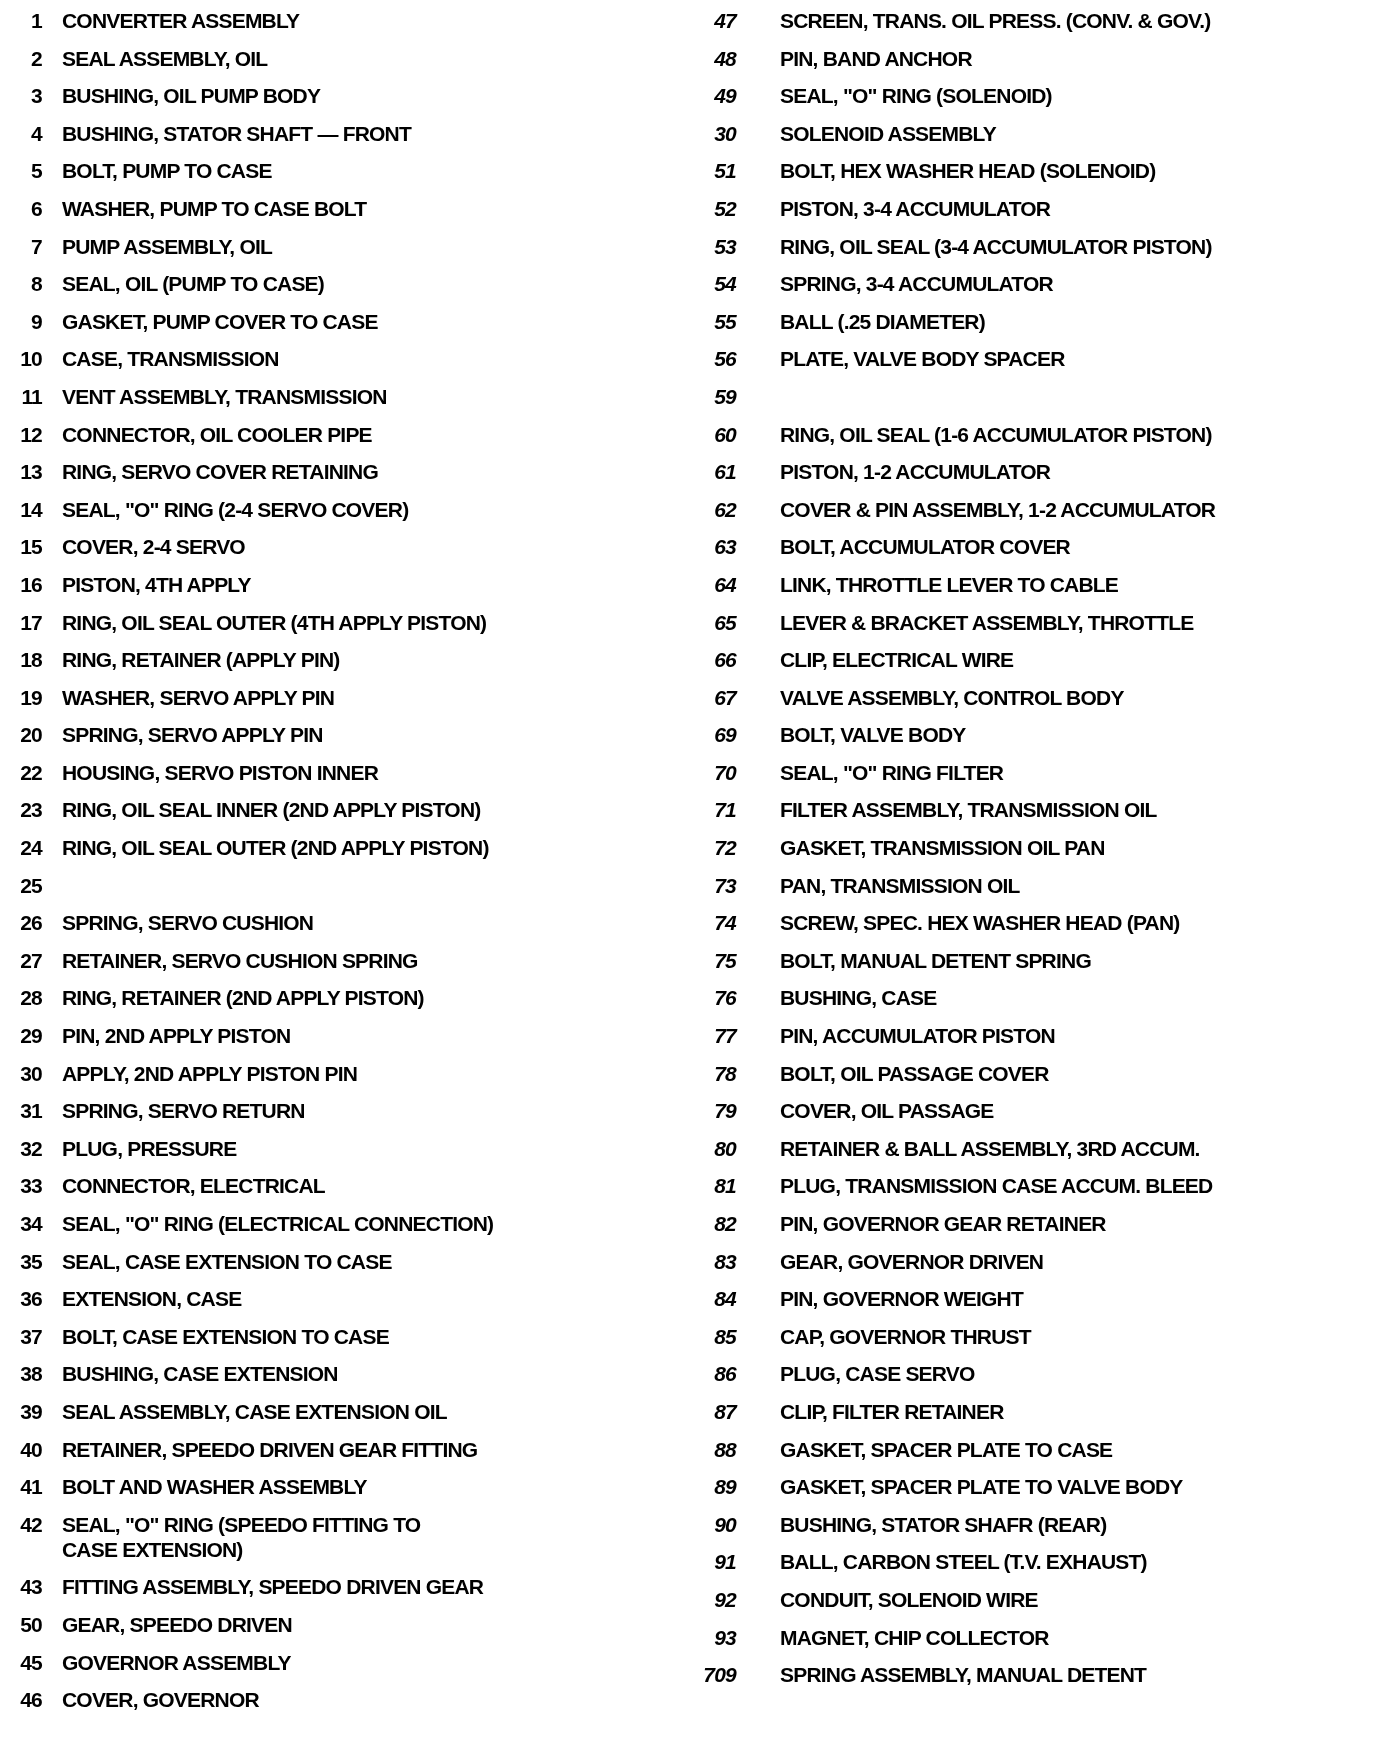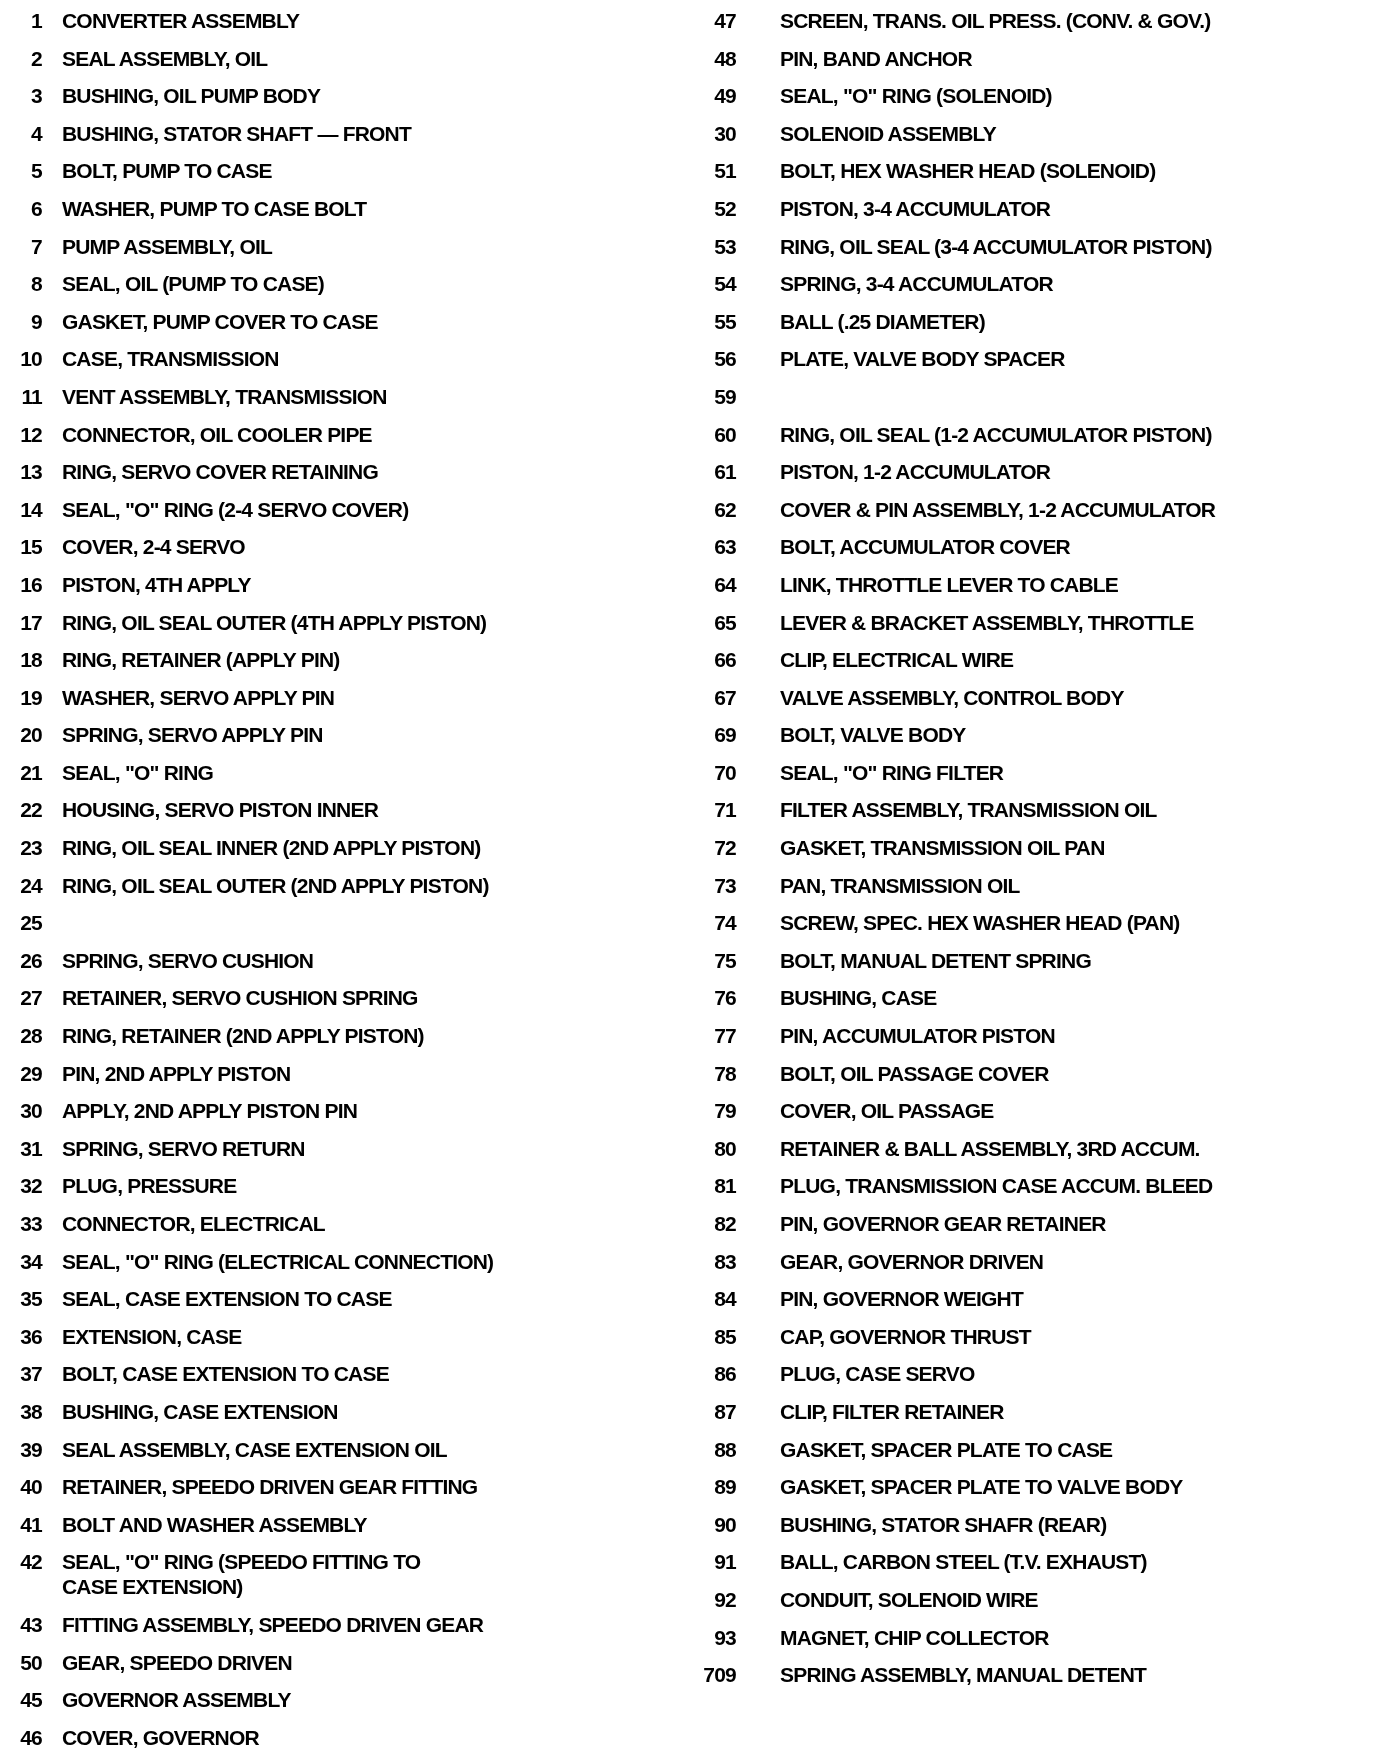--- a/index.html
+++ b/index.html
@@ -37,21 +37,21 @@
     display: flex;
     align-items: flex-start;
     line-height: 25px;
     margin-bottom: 12.6px;
   }
   .num {
     text-align: right;
     flex: none;
   }
   .col-left  .num { width: 42px; }
-  .col-right .num { width: 96px; }
+  .col-right .num { width: 96px; font-style: italic; }
   .label {
     flex: 1;
     margin-left: 20px;
     white-space: pre-line;
   }
   .col-left  .label { max-width: 560px; }
   .col-right .label { max-width: 600px; margin-left: 44px; }
 </style>
 </head>
 <body>
@@ -133,24 +133,20 @@
   </div>
         <div class="item">
     <span class="num">19</span>
     <span class="label">WASHER, SERVO APPLY PIN</span>
   </div>
         <div class="item">
     <span class="num">20</span>
     <span class="label">SPRING, SERVO APPLY PIN</span>
   </div>
         <div class="item">
-    <span class="num">21</span>
-    <span class="label">SEAL, "O" RING</span>
-  </div>
-        <div class="item">
     <span class="num">22</span>
     <span class="label">HOUSING, SERVO PISTON INNER</span>
   </div>
         <div class="item">
     <span class="num">23</span>
     <span class="label">RING, OIL SEAL INNER (2ND APPLY PISTON)</span>
   </div>
         <div class="item">
     <span class="num">24</span>
     <span class="label">RING, OIL SEAL OUTER (2ND APPLY PISTON)</span>
@@ -283,21 +279,21 @@
   </div>
         <div class="item">
     <span class="num">56</span>
     <span class="label">PLATE, VALVE BODY SPACER</span>
   </div>
         <div class="item">
     <span class="num">59</span>
   </div>
         <div class="item">
     <span class="num">60</span>
-    <span class="label">RING, OIL SEAL (1-2 ACCUMULATOR PISTON)</span>
+    <span class="label">RING, OIL SEAL (1-6 ACCUMULATOR PISTON)</span>
   </div>
         <div class="item">
     <span class="num">61</span>
     <span class="label">PISTON, 1-2 ACCUMULATOR</span>
   </div>
         <div class="item">
     <span class="num">62</span>
     <span class="label">COVER &amp; PIN ASSEMBLY, 1-2 ACCUMULATOR</span>
   </div>
         <div class="item">

